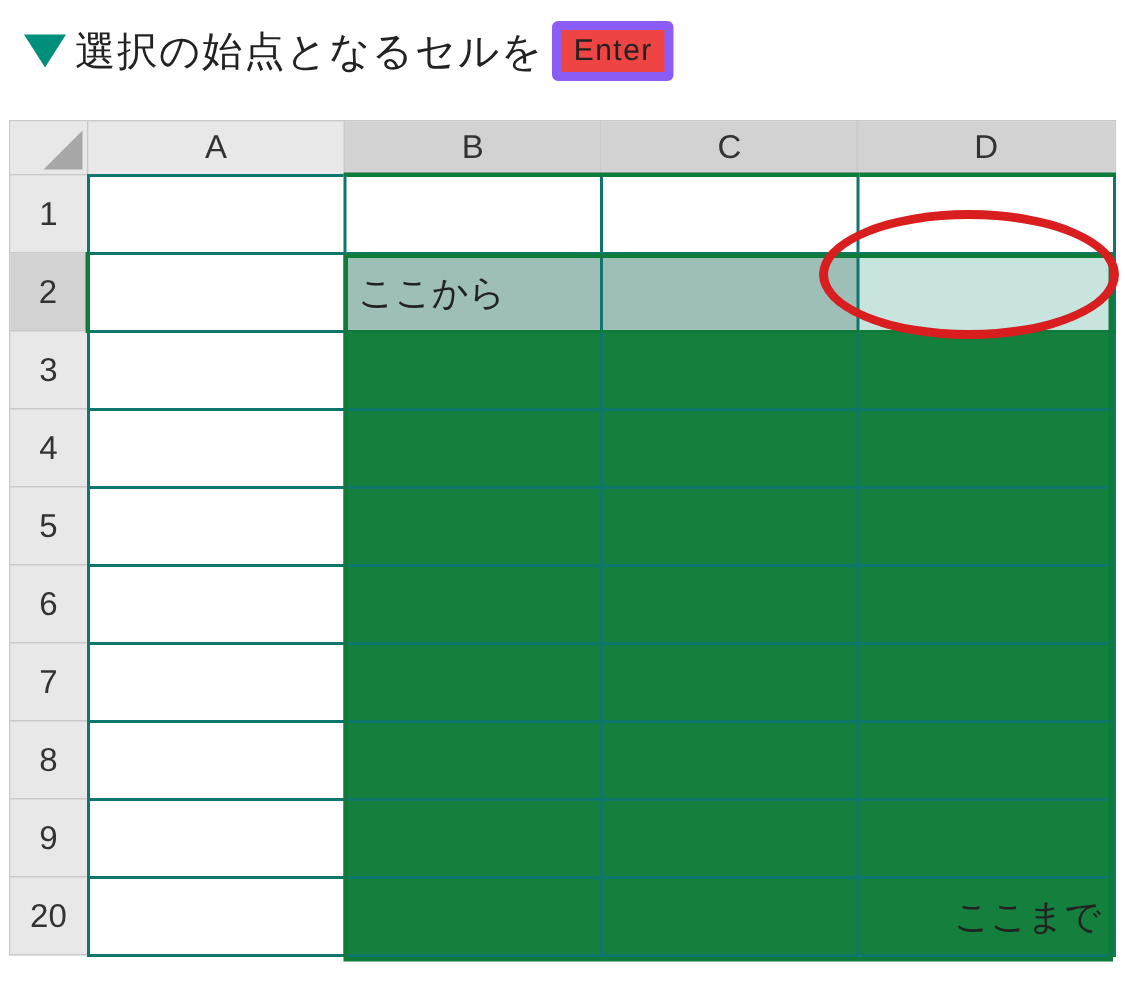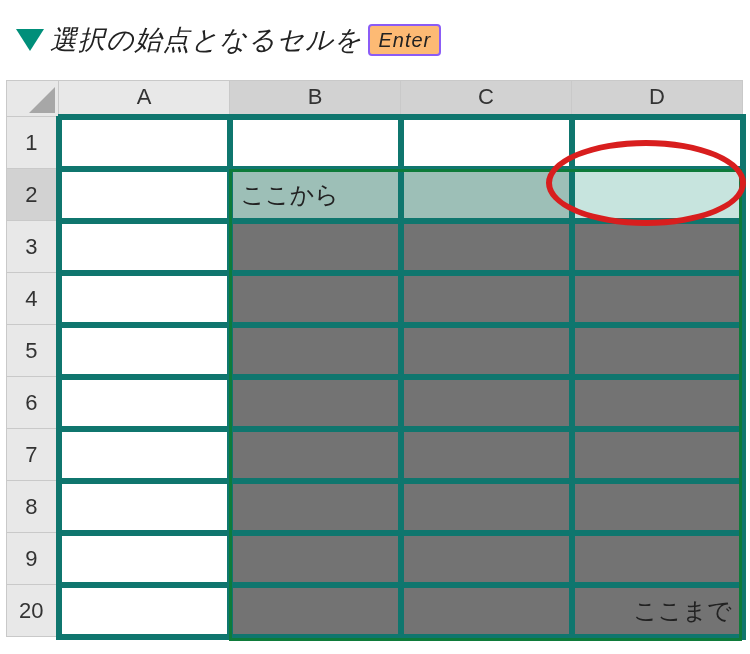--- a/index.html
+++ b/index.html
@@ -3,45 +3,45 @@
   <meta charset="utf-8">
   <style>
     * { box-sizing: border-box; margin: 0; padding: 0; }
     html, body { background: #fff; font-family: "Yu Gothic", "Meiryo", sans-serif; font-size: 22px; color: #222; }
 
     .wrap { position: relative; width: 750px; height: 654px; }
 
     
     .title { position: absolute; left: 16px; top: 10px; display: flex; align-items: center; gap: 6px; }
     .tri { width: 0; height: 0; border-left: 14px solid transparent; border-right: 14px solid transparent; border-top: 22px solid #008f7a; display: inline-block; }
-    .title-text { font-size: 27px; letter-spacing: 1px; display: inline-flex; align-items: center; flex-wrap: nowrap; font-style: italic; }
-    .keycap { display: inline-block; border: 2px solid #8b5cf6; border-radius: 4px; padding: 0 8px; margin: 14px 6px; font-size: 20px; line-height: 28px; background: #fdba74; font-family: Arial, sans-serif; }
+    .title-text { font-size: 27px; letter-spacing: 1px; display: inline-flex; align-items: center; flex-wrap: nowrap; }
+    .keycap { display: inline-block; border: 6px solid #8b5cf6; border-radius: 4px; padding: 0 8px; margin: 4px 6px; font-size: 20px; line-height: 28px; background: #ef4444; font-family: Arial, sans-serif; }
 
     
     .sheet { position: absolute; left: 6px; top: 80px; right: 6px; bottom: 6px; }
 
     .grid { border-collapse: collapse; table-layout: fixed; width: 100%; }
     .grid th, .grid td { font-weight: normal; }
 
     
     .corner { width: 52px; height: 36px; background: #e8e8e8; border: 1px solid #c9c9c9; position: relative; }
     .corner::after { content: ""; position: absolute; right: 3px; bottom: 3px; width: 0; height: 0; border-left: 26px solid transparent; border-bottom: 26px solid #a7a7a7; }
 
     .colhead { height: 36px; background: #e8e8e8; border: 1px solid #c9c9c9; text-align: center; font-size: 22px; color: #333; }
     .rowhead { width: 52px; background: #e8e8e8; border: 1px solid #c9c9c9; text-align: center; font-size: 22px; color: #333; }
 
-    .cell { border: 6px solid #0f766e; height: 52px; background: #fff; padding: 0 8px; vertical-align: middle; font-size: 24px; }
+    .cell { border: 2px solid #0f766e; height: 52px; background: #fff; padding: 0 8px; vertical-align: middle; font-size: 24px; }
 
     
     .colhead.sel { background: #d2d2d2; border-bottom: 3px solid #0e7b3a; }
     
     .rowhead.sel { background: #d2d2d2; border-right: 3px solid #0e7b3a; }
 
     
-    .cell.sel { background: #737373; }
+    .cell.sel { background: #15803d; }
 
     
     .cell.actrow { background: #9dbfb7; border-bottom: 2px solid #0e7b3a; }
     
     .cell.active { background: #c7e4de; }
 
     
     .sel-border { position: absolute; border: 3px solid #0e7b3a; pointer-events: none; }
 
     

